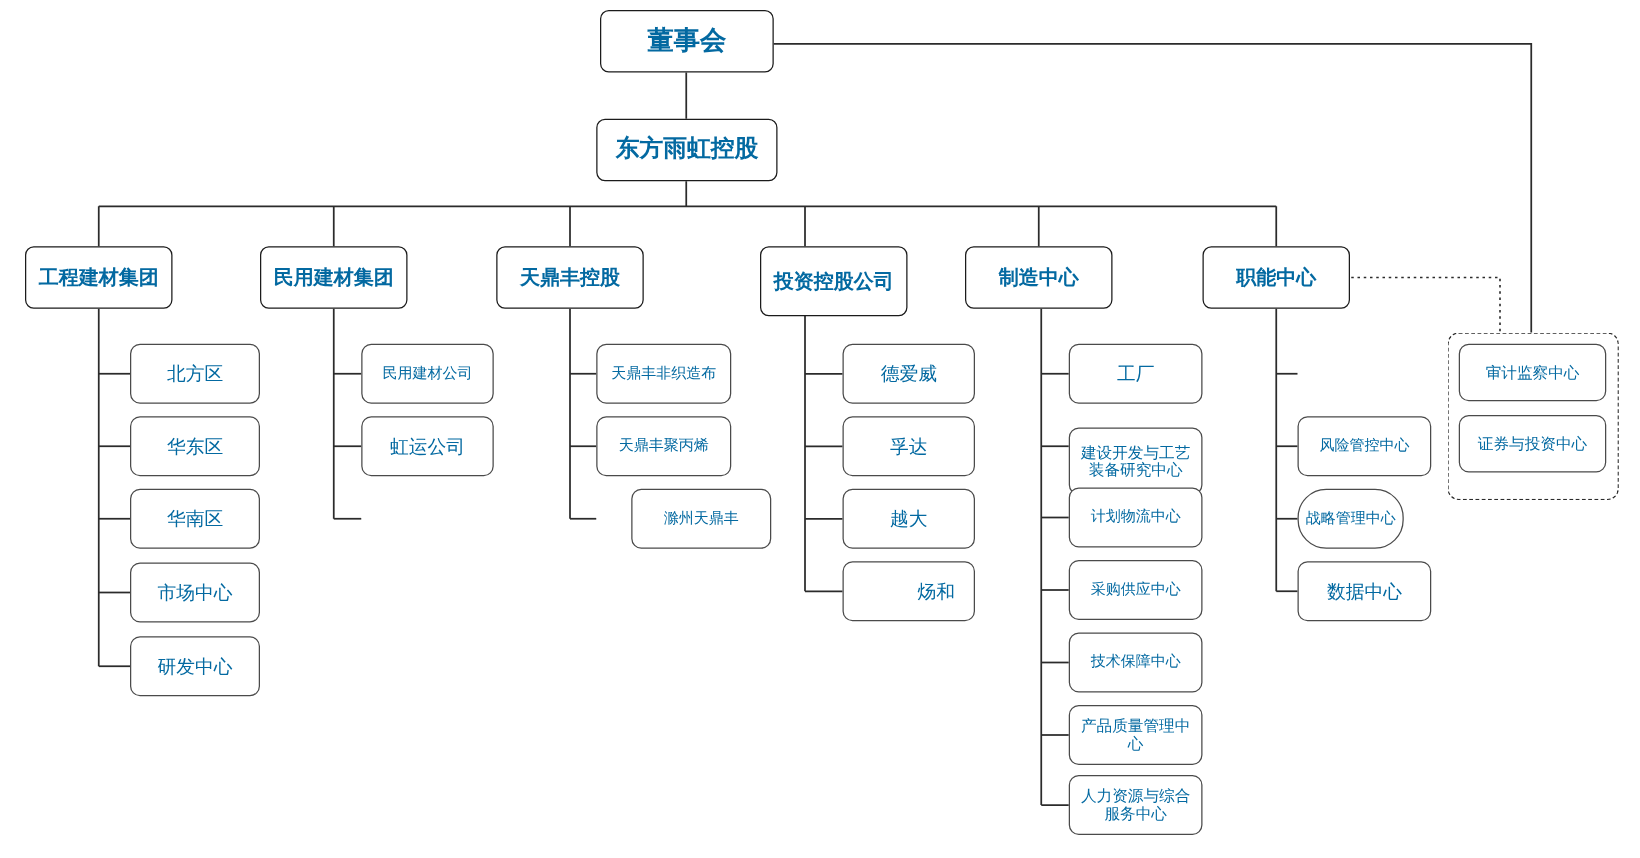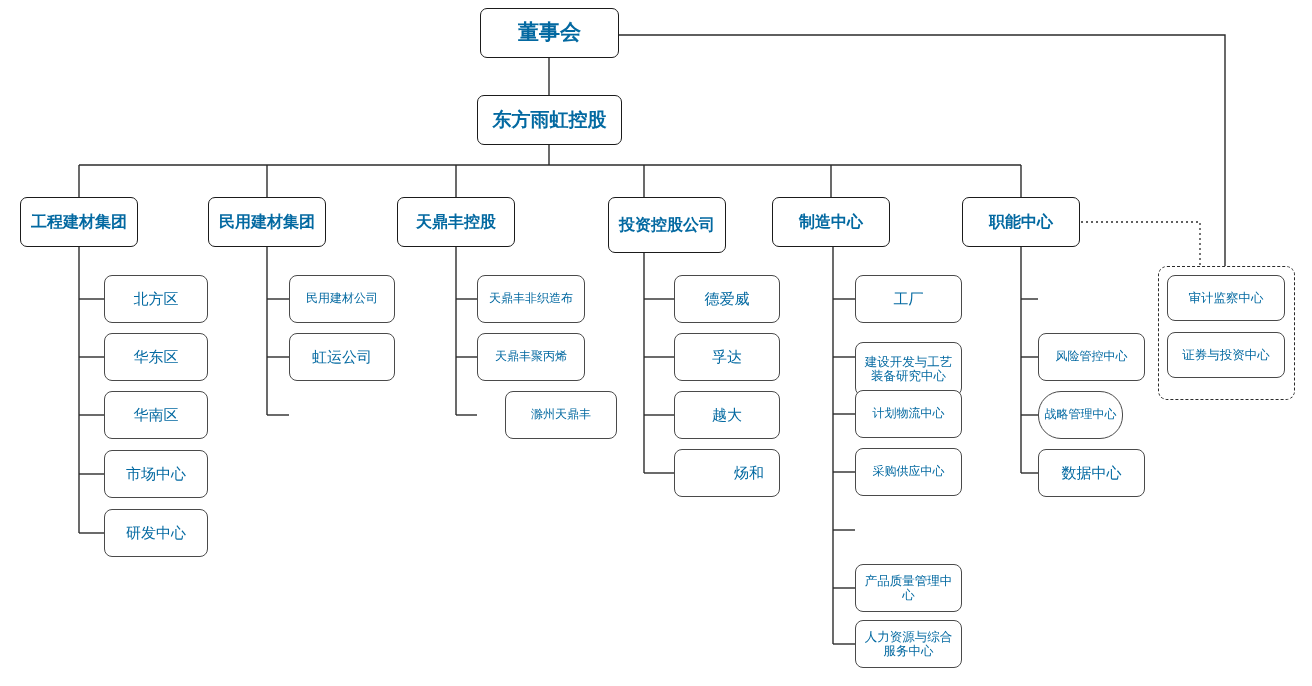--- a/index.html
+++ b/index.html
@@ -116,20 +116,21 @@
 
   <div class="box leaf" style="left:674px;top:275px;width:106px;height:48px;">德爱威</div>
   <div class="box leaf" style="left:674px;top:333px;width:106px;height:48px;">孚达</div>
   <div class="box leaf" style="left:674px;top:391px;width:106px;height:48px;">越大</div>
   <div class="box leaf" style="left:674px;top:449px;width:106px;height:48px;padding-left:47px;">炀和</div>
 
   <div class="box leaf" style="left:855px;top:275px;width:107px;height:48px;">工厂</div>
   <div class="box leaf tiny" style="left:855px;top:342px;width:107px;height:54px;">建设开发与工艺装备研究中心</div>
   <div class="box leaf small" style="left:855px;top:390px;width:107px;height:48px;">计划物流中心</div>
   <div class="box leaf small" style="left:855px;top:448px;width:107px;height:48px;">采购供应中心</div>
+  <div class="box leaf small" style="left:855px;top:506px;width:107px;height:48px;">技术保障中心</div>
   <div class="box leaf tiny" style="left:855px;top:564px;width:107px;height:48px;">产品质量管理中心</div>
   <div class="box leaf tiny" style="left:855px;top:620px;width:107px;height:48px;">人力资源与综合服务中心</div>
 
   <div class="box leaf small" style="left:1038px;top:333px;width:107px;height:48px;">风险管控中心</div>
   <div class="box leaf small" style="left:1038px;top:391px;width:85px;height:48px;border-radius:23px;">战略管理中心</div>
   <div class="box leaf" style="left:1038px;top:449px;width:107px;height:48px;">数据中心</div>
 
   <div class="group-dashdot" style="left:1158px;top:266px;width:137px;height:134px;"></div>
   <div class="box leaf tiny" style="left:1167px;top:275px;width:118px;height:46px;">审计监察中心</div>
   <div class="box leaf tiny" style="left:1167px;top:332px;width:118px;height:46px;">证券与投资中心</div>

